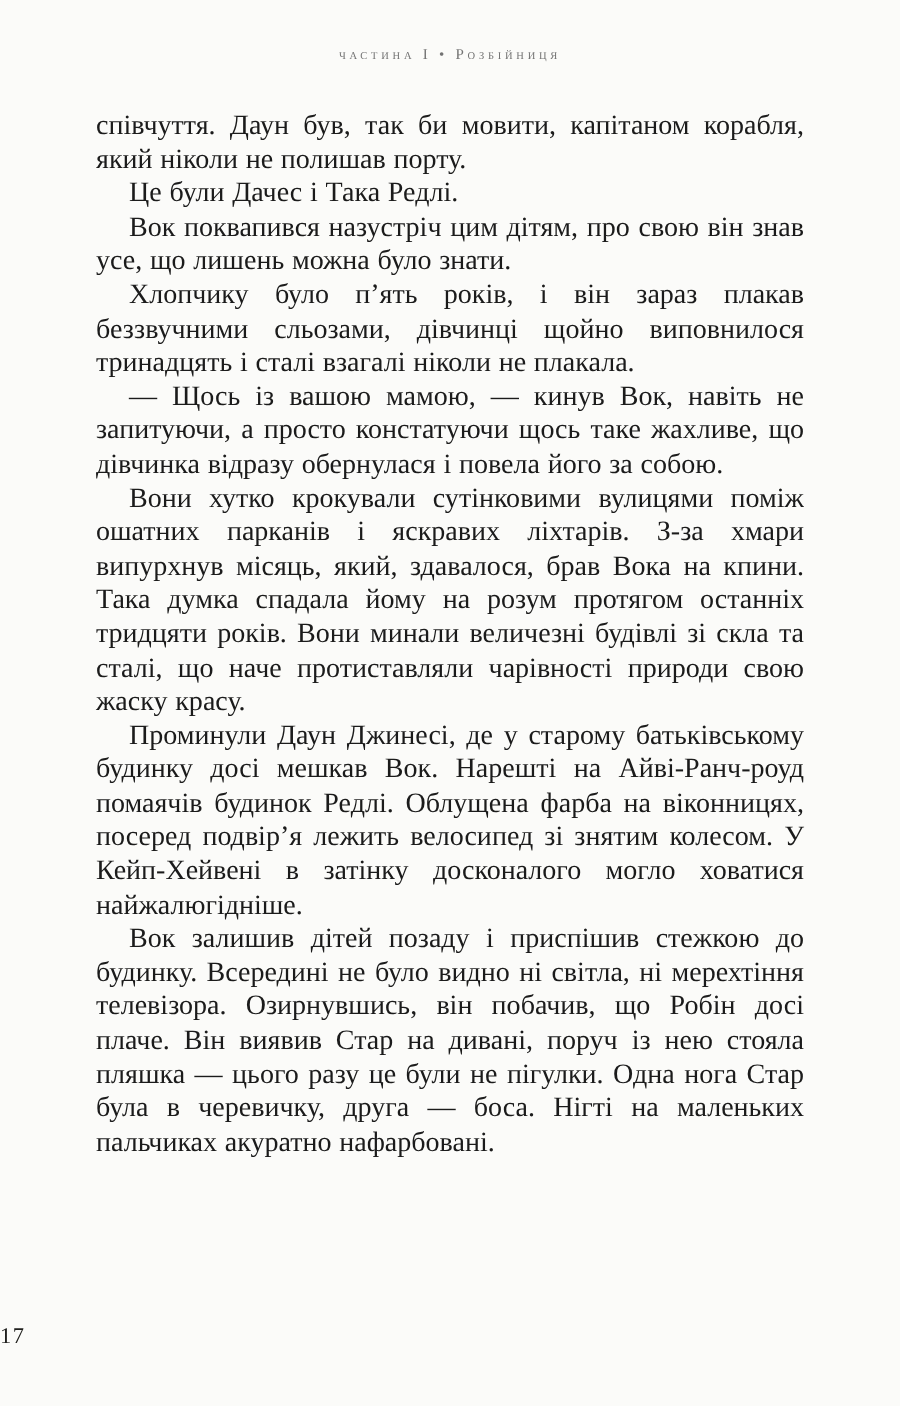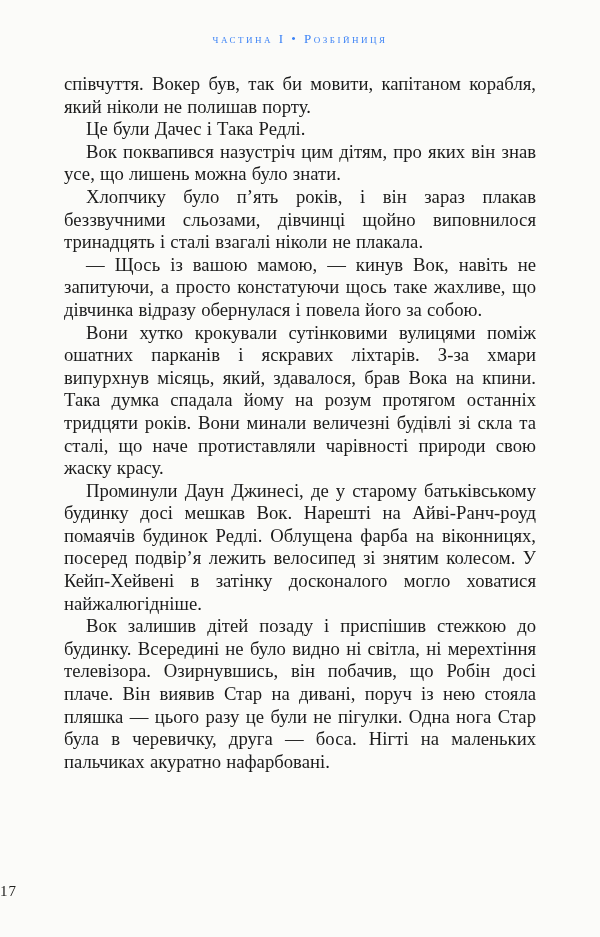--- a/index.html
+++ b/index.html
@@ -15,24 +15,24 @@
     color: #1b1b1b;
     font-family: "Liberation Serif", "DejaVu Serif", serif;
     overflow: hidden;
   }
   .running-head {
     position: absolute;
     top: 31px;
     left: 0;
     width: 100%;
     text-align: center;
-    font-size: 13px;
+    font-size: 10px;
     font-variant: small-caps;
     letter-spacing: 2.5px;
-    color: #3b82f6;
+    color: #737373;
     white-space: nowrap;
   }
   .text-block {
     position: absolute;
     top: 73px;
     left: 64px;
     width: 472px;
     text-align: justify;
     font-size: 18.7px;
     line-height: 22.6px;
@@ -60,23 +60,23 @@
 </head>
 <body>
 
 <div class="page">
 
   <div class="running-head">
     <span>частина I • Розбійниця</span>
   </div>
 
   <div class="text-block">
-    <p class="para continuation">співчуття. Вокер був, так би мовити, капітаном корабля, який ніколи не полишав порту.</p>
+    <p class="para continuation">співчуття. Даун був, так би мовити, капітаном корабля, який ніколи не полишав порту.</p>
     <p class="para">Це були Дачес і Така Редлі.</p>
-    <p class="para">Вок поквапився назустріч цим дітям, про яких він знав усе, що лишень можна було знати.</p>
+    <p class="para">Вок поквапився назустріч цим дітям, про свою він знав усе, що лишень можна було знати.</p>
     <p class="para">Хлопчику було п’ять років, і він зараз плакав беззвучними сльозами, дівчинці щойно виповнилося тринадцять і сталі взагалі ніколи не плакала.</p>
     <p class="para">— Щось із вашою мамою, — кинув Вок, навіть не запитуючи, а просто констатуючи щось таке жахливе, що дівчинка відразу обернулася і повела його за собою.</p>
     <p class="para">Вони хутко крокували сутінковими вулицями поміж ошатних парканів і яскравих ліхтарів. З-за хмари випурхнув місяць, який, здавалося, брав Вока на кпини. Така думка спадала йому на розум протягом останніх тридцяти років. Вони минали величезні будівлі зі скла та сталі, що наче протиставляли чарівності природи свою жаску красу.</p>
     <p class="para">Проминули Даун Джинесі, де у старому батьківському будинку досі мешкав Вок. Нарешті на Айві-Ранч-роуд помаячів будинок Редлі. Облущена фарба на віконницях, посеред подвір’я лежить велосипед зі знятим колесом. У Кейп-Хейвені в затінку досконалого могло ховатися найжалюгідніше.</p>
     <p class="para">Вок залишив дітей позаду і приспішив стежкою до будинку. Всередині не було видно ні світла, ні мерехтіння телевізора. Озирнувшись, він побачив, що Робін досі плаче. Він виявив Стар на дивані, поруч із нею стояла пляшка — цього разу це були не пігулки. Одна нога Стар була в черевичку, друга — боса. Нігті на маленьких пальчиках акуратно нафарбовані.</p>
   </div>
 
   <div class="folio">17</div>
 
 </div>

